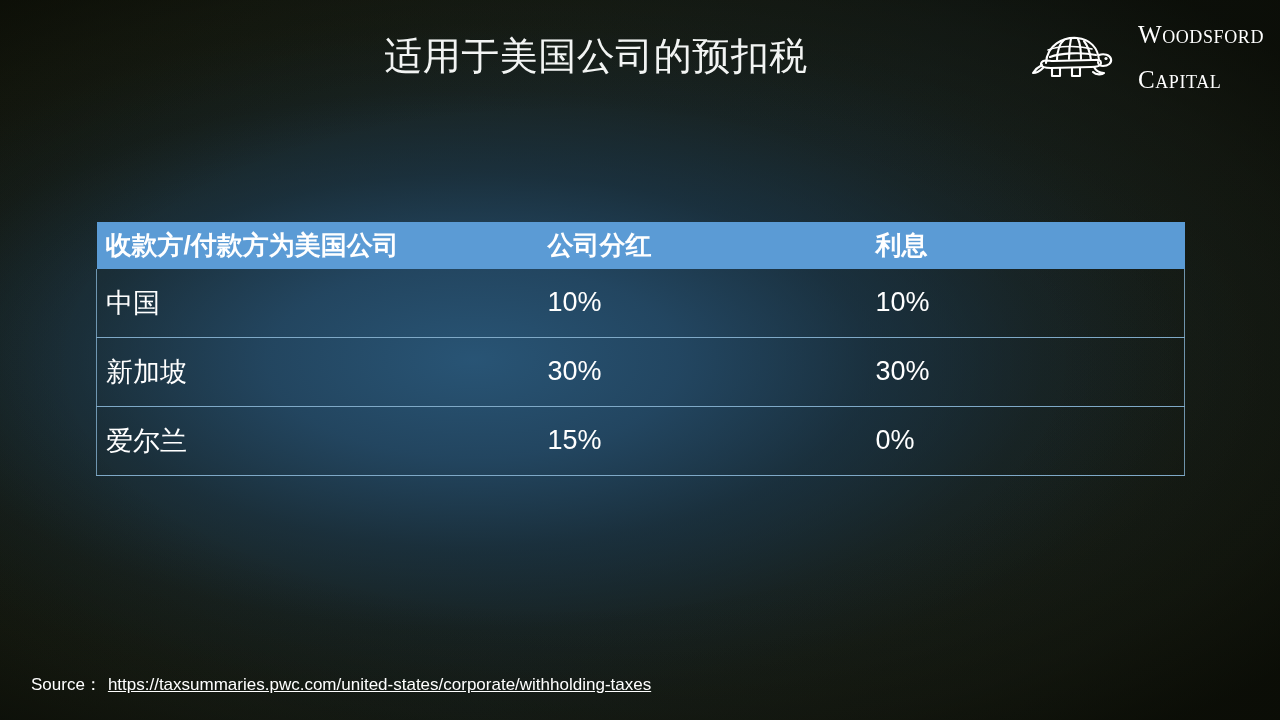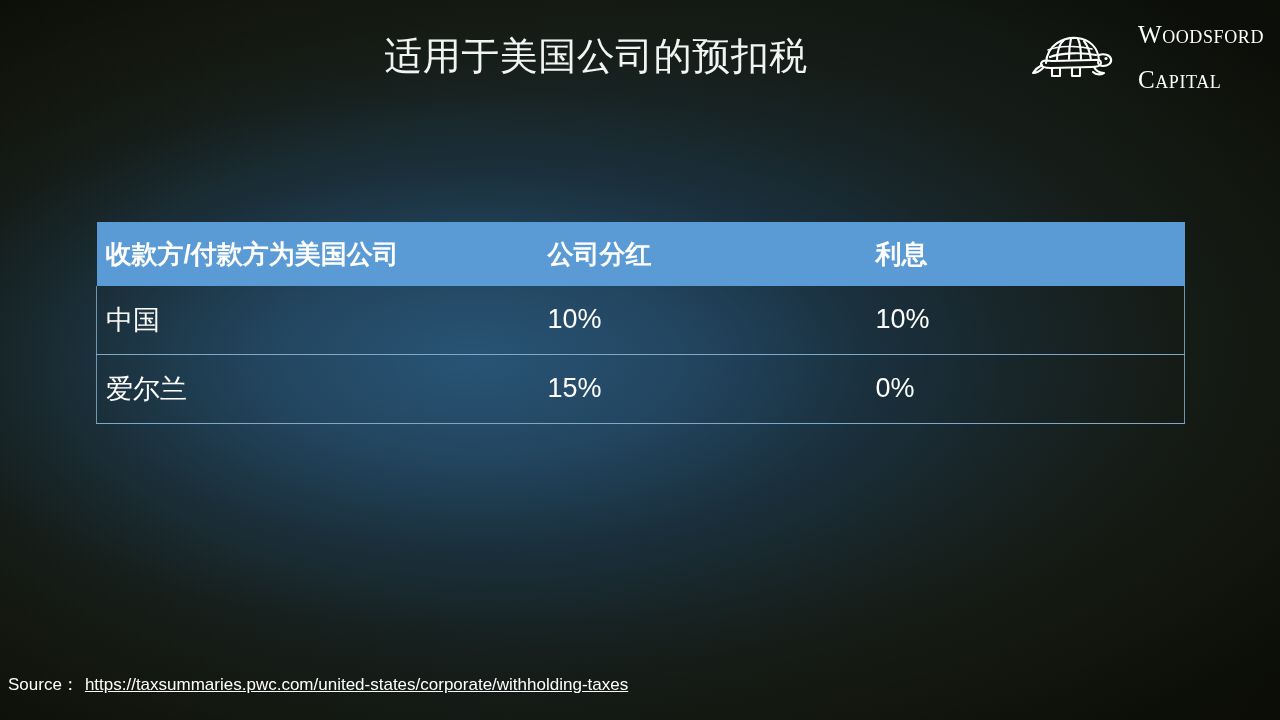--- a/index.html
+++ b/index.html
@@ -108,21 +108,21 @@
   #tax-table col.c2 { width: 328px; }
   #tax-table col.c3 { width: 318px; }
 
   #tax-table thead th {
     background: #5b9bd5;
     color: #ffffff;
     font-size: 26px;
     font-weight: bold;
     text-align: left;
     padding: 0 0 0 9px;
-    height: 64px;
+    height: 47px;
     vertical-align: middle;
     border: none;
   }
 
   #tax-table tbody td {
     font-size: 27px;
     font-weight: 400;
     text-align: left;
     padding: 0 0 1px 9px;
     height: 67px;
@@ -131,21 +131,21 @@
     border-left: 1px solid rgba(127,169,199,0.85);
     border-right: 1px solid rgba(127,169,199,0.85);
     background: transparent;
   }
   #tax-table tbody td:not(:first-child) { border-left: none; margin-top: 32px; }
   #tax-table tbody td:not(:last-child)  { border-right: none; }
 
   
   #footer {
     position: absolute;
-    left: 8px;
+    left: 31px;
     bottom: 24px;
     font-size: 17px;
     color: #ffffff;
     white-space: nowrap;
   }
   #footer-link {
     color: #ffffff;
     text-decoration: underline;
     margin-left: 6px;
   }
@@ -204,20 +204,25 @@
         <th>利息</th>
       </tr>
     </thead>
     <tbody>
       <tr>
         <td>中国</td>
         <td>10%</td>
         <td>10%</td>
       </tr>
       <tr>
+        <td>新加坡</td>
+        <td>30%</td>
+        <td>30%</td>
+      </tr>
+      <tr>
         <td>爱尔兰</td>
         <td>15%</td>
         <td>0%</td>
       </tr>
     </tbody>
   </table>
 
   <div id="footer">
     <span>Source：</span><a id="footer-link" href="#">https://taxsummaries.pwc.com/united-states/corporate/withholding-taxes</a>
   </div>

